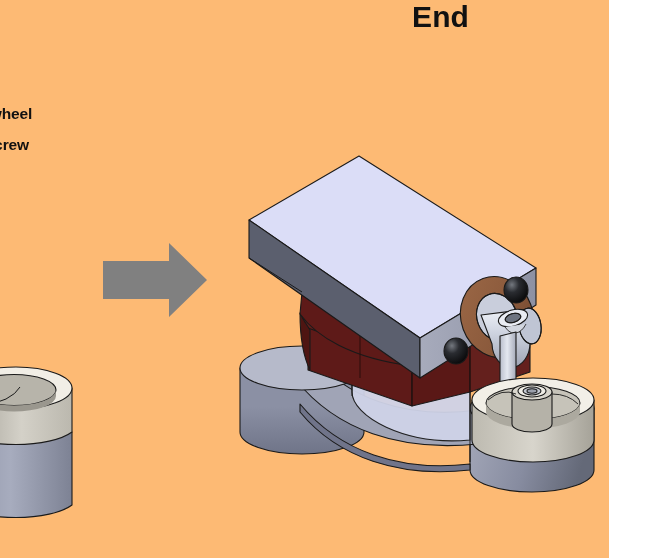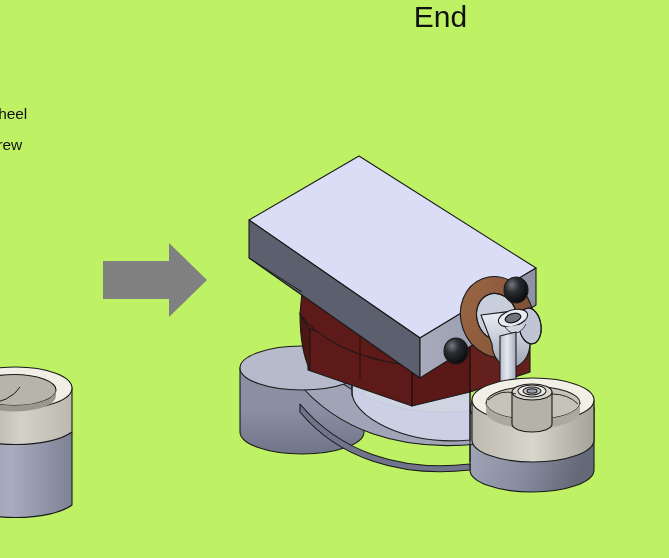--- a/index.html
+++ b/index.html
@@ -2,25 +2,26 @@
 <html><head>
 <meta charset="utf-8">
 <style>
   html, body {
     margin: 0;
     padding: 0;
     background: #ffffff;
   }
   #stage {
     position: relative;
-    width: 669px;
+    width: 609px;
     height: 558px;
-    background: #bef264;
+    background: #fdba74;
     overflow: hidden;
     font-family: "Liberation Sans", sans-serif;
+    font-weight: bold;
   }
   .txt {
     position: absolute;
     color: #111111;
     white-space: pre;
     line-height: 1.02;
   }
   #title-end {
     left: 0px;
     top: 2px;

